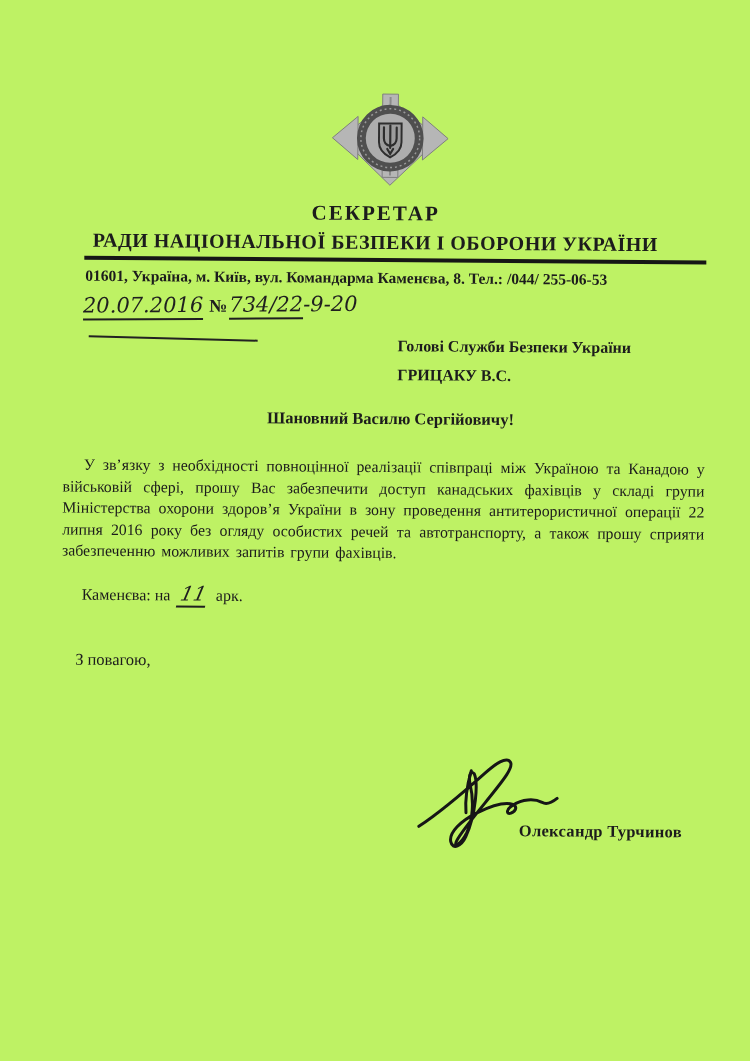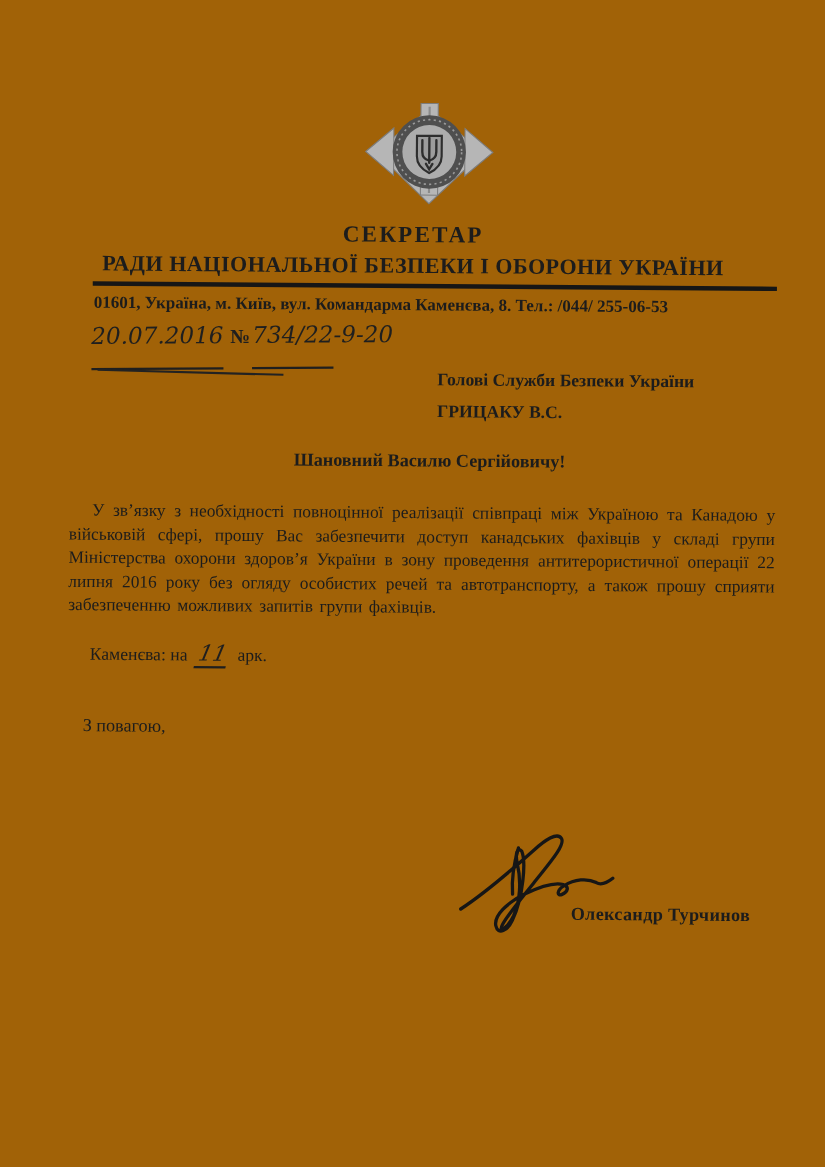--- a/index.html
+++ b/index.html
@@ -5,21 +5,21 @@
   html,body{margin:0;padding:0;}
   body{
     width:750px;height:1061px;
     background:#e9e9e9;
     font-family:"Liberation Serif", serif;
     overflow:hidden;
   }
   .page{
     position:relative;
     width:750px;height:1061px;
-    background:#a16207;
+    background:#bef264;
     color:#1c1c1c;
     overflow:hidden;
   }
   .scan{
     position:absolute;inset:0;
     transform:rotate(0.45deg);
     transform-origin:375px 300px;
   }
   .emblem{
     position:absolute;left:330px;top:93px;width:118px;height:98px;
@@ -43,21 +43,21 @@
   .handwriting{
     font-family:"DejaVu Serif", serif;
     font-style:italic;
     color:#1f1f1f;
   }
   .refline{
     position:absolute;top:294px;left:83px;font-size:21px;
     transform:rotate(-0.8deg);
     white-space:nowrap;
   }
-  .refline .u{border-bottom:2px solid #1f1f1f;padding-bottom:17px;margin-top:48px;}
+  .refline .u{border-bottom:2px solid #1f1f1f;padding-bottom:1px;margin-top:48px;}
   .refline .sign{font-style:normal;font-weight:bold;font-family:"Liberation Serif",serif;font-size:18px;margin:0 2px 0 6px;}
   .ref-blank{
     position:absolute;top:339px;left:89px;width:169px;height:2px;
     background:#222;transform:rotate(1.1deg);
   }
   .addressee{
     position:absolute;top:331px;left:398px;width:330px;
     font-weight:bold;font-size:16px;line-height:29px;
   }
   .salutation{

